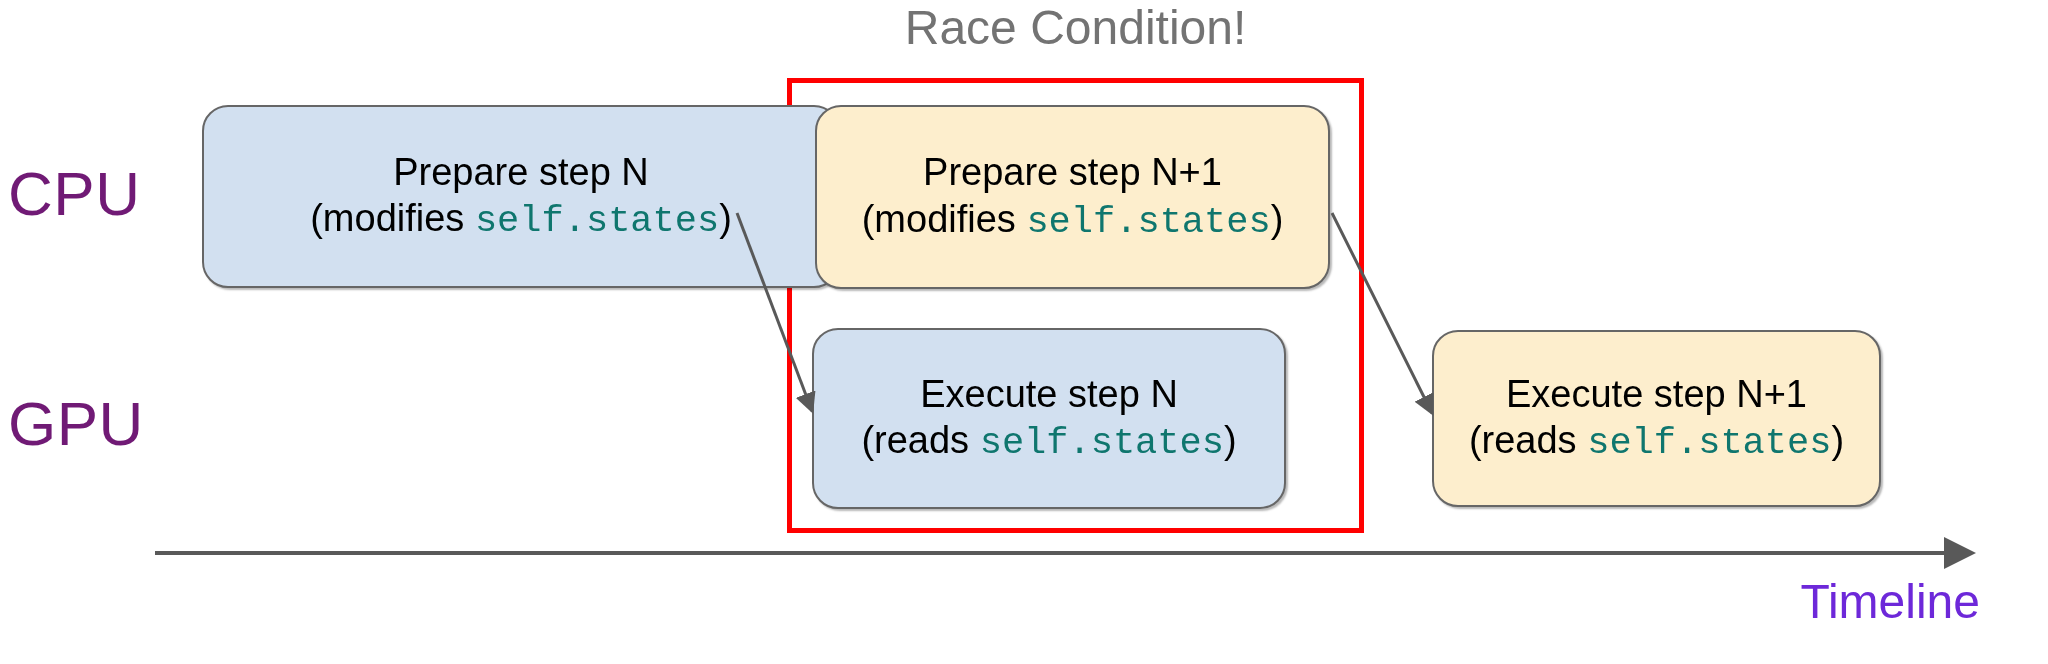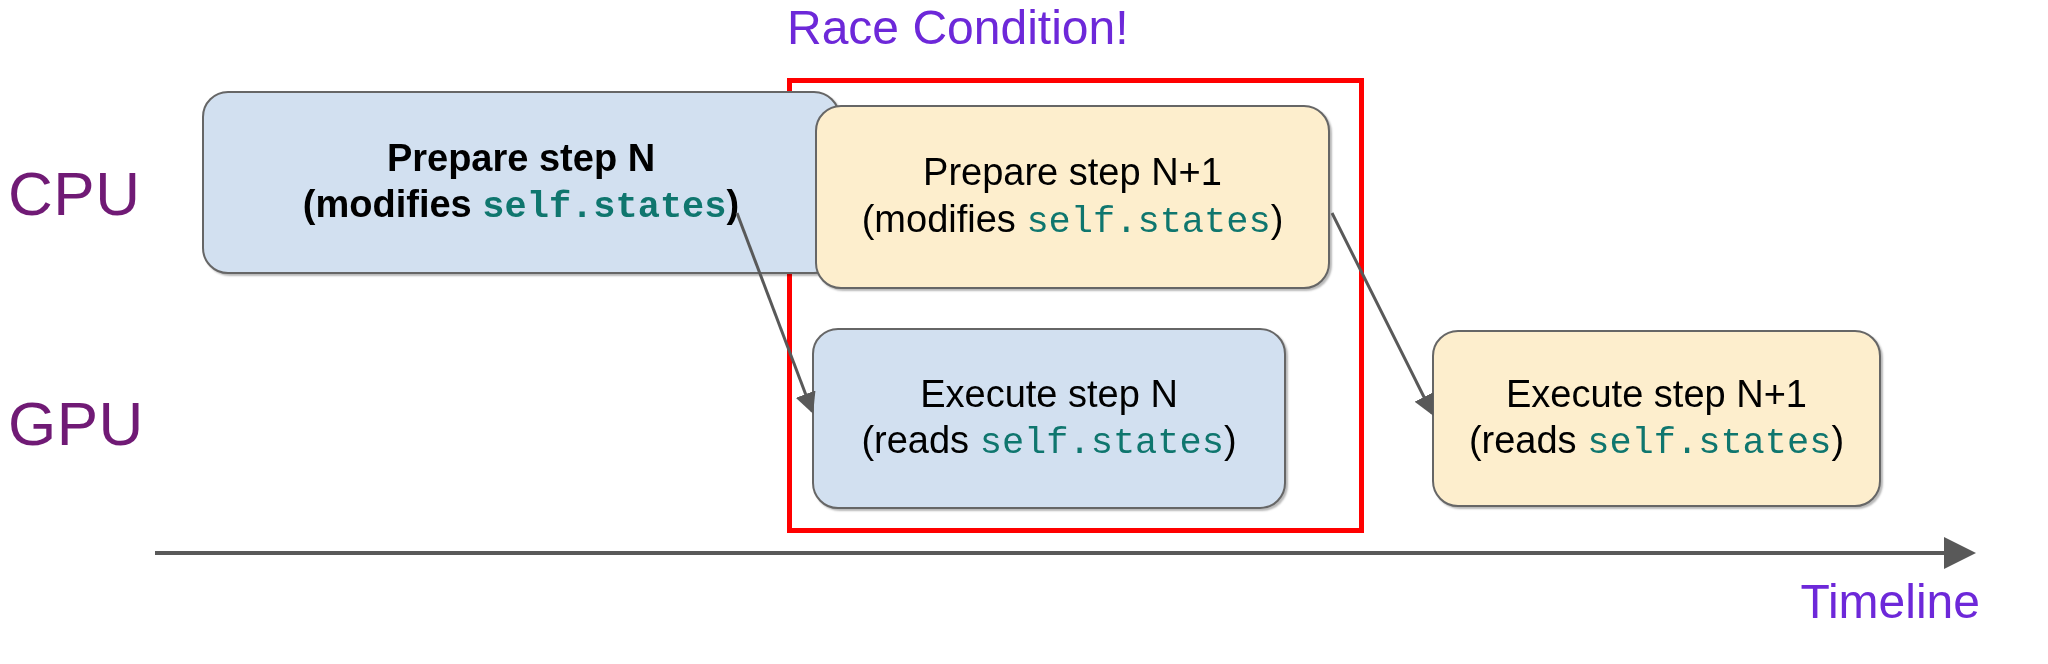--- a/index.html
+++ b/index.html
@@ -47,43 +47,43 @@
   }
   .proc-box.blue   { background: #d2e0f0; }
   .proc-box.yellow { background: #fdeecd; text-align: right; }
   .proc-line { white-space: nowrap; }
   .code {
     font-family: "Liberation Mono", "DejaVu Sans Mono", monospace;
     color: #0f766e;
     font-size: 37px;
   }
 
-  #box-prepare-n     { left: 202px;  top: 91px; width: 638px; height: 183px; font-weight: bold; }
+  #box-prepare-n     { left: 202px;  top: 105px; width: 638px; height: 183px; }
   #box-prepare-n1    { left: 815px;  top: 105px; width: 515px; height: 184px; }
   #box-execute-n     { left: 812px;  top: 328px; width: 474px; height: 181px; }
   #box-execute-n1    { left: 1432px; top: 330px; width: 449px; height: 177px; }
 
   
   #race-box {
     position: absolute;
     left: 787px;
     top: 78px;
     width: 577px;
     height: 455px;
     box-sizing: border-box;
     border: 5px solid #ff0000;
     background: transparent;
   }
   #race-label {
     position: absolute;
     left: 787px;
     top: 2px;
     width: 577px;
-    text-align: left;
-    color: #6d28d9;
+    text-align: center;
+    color: #737373;
     font-size: 48px;
     line-height: 1.1;
     white-space: nowrap;
   }
 
   
   #overlay {
     position: absolute;
     left: 0;
     top: 0;

